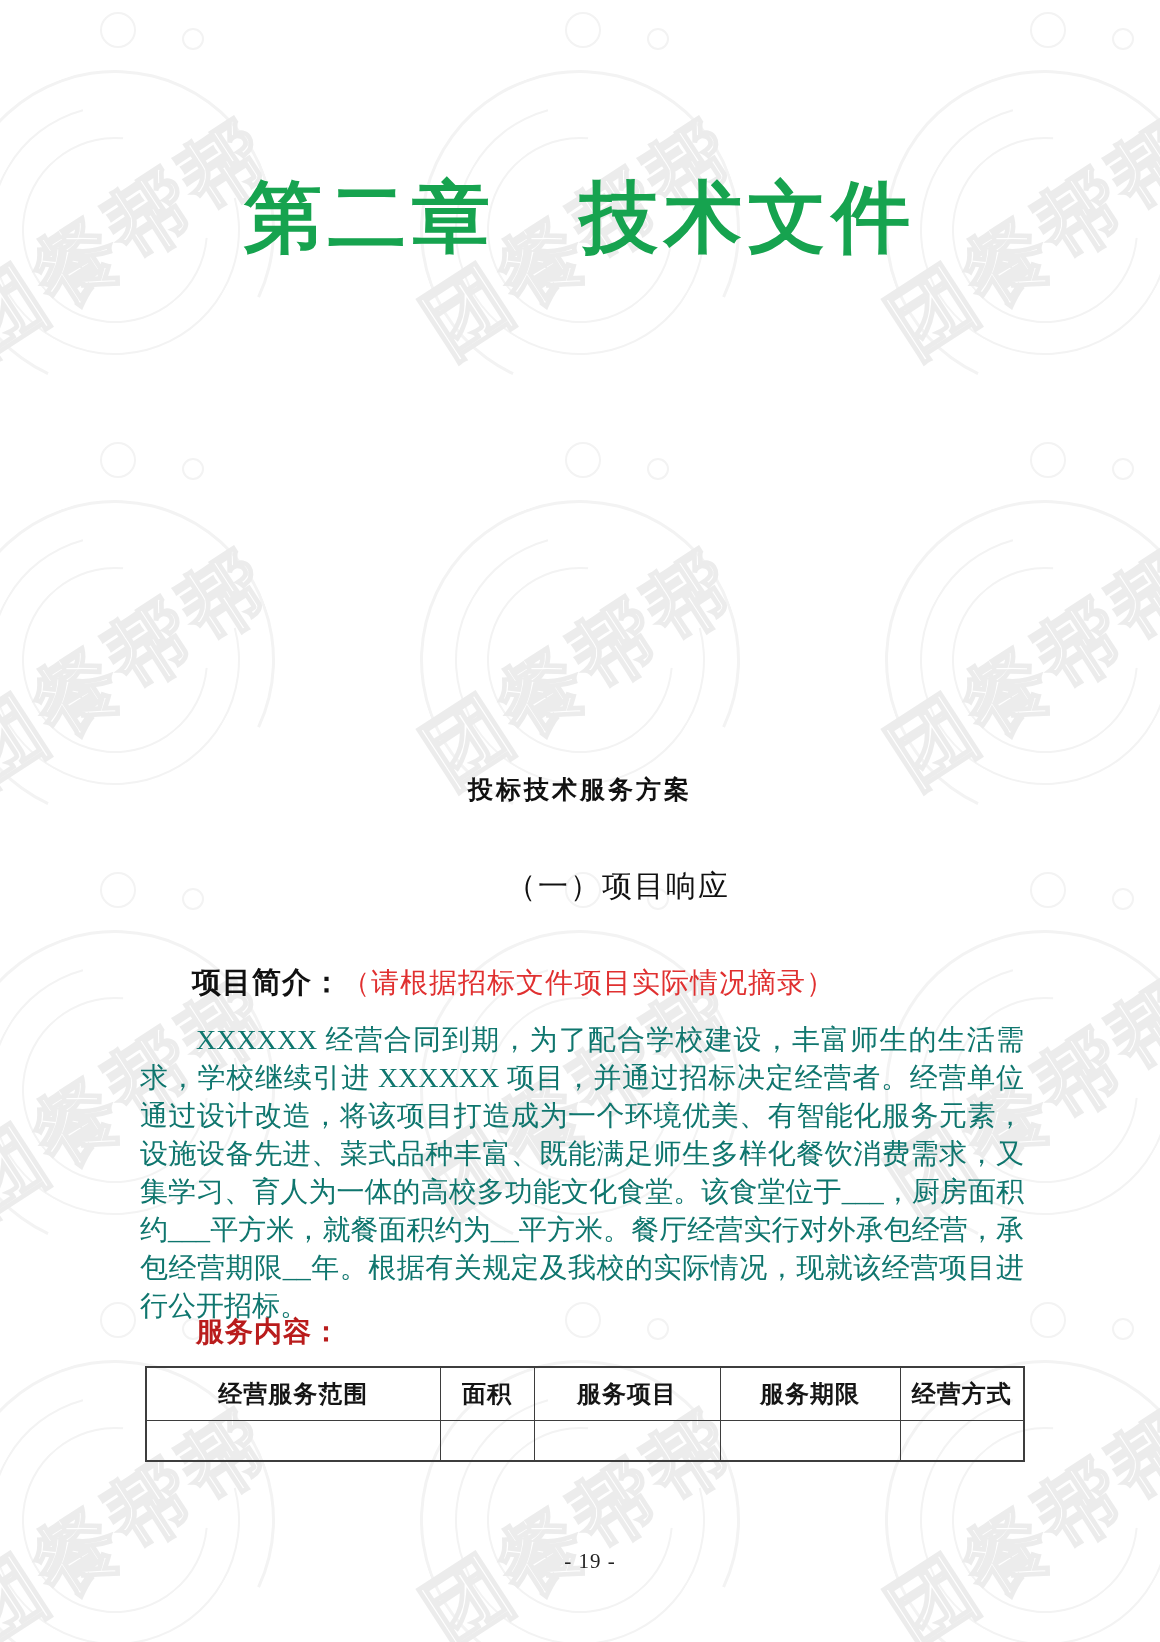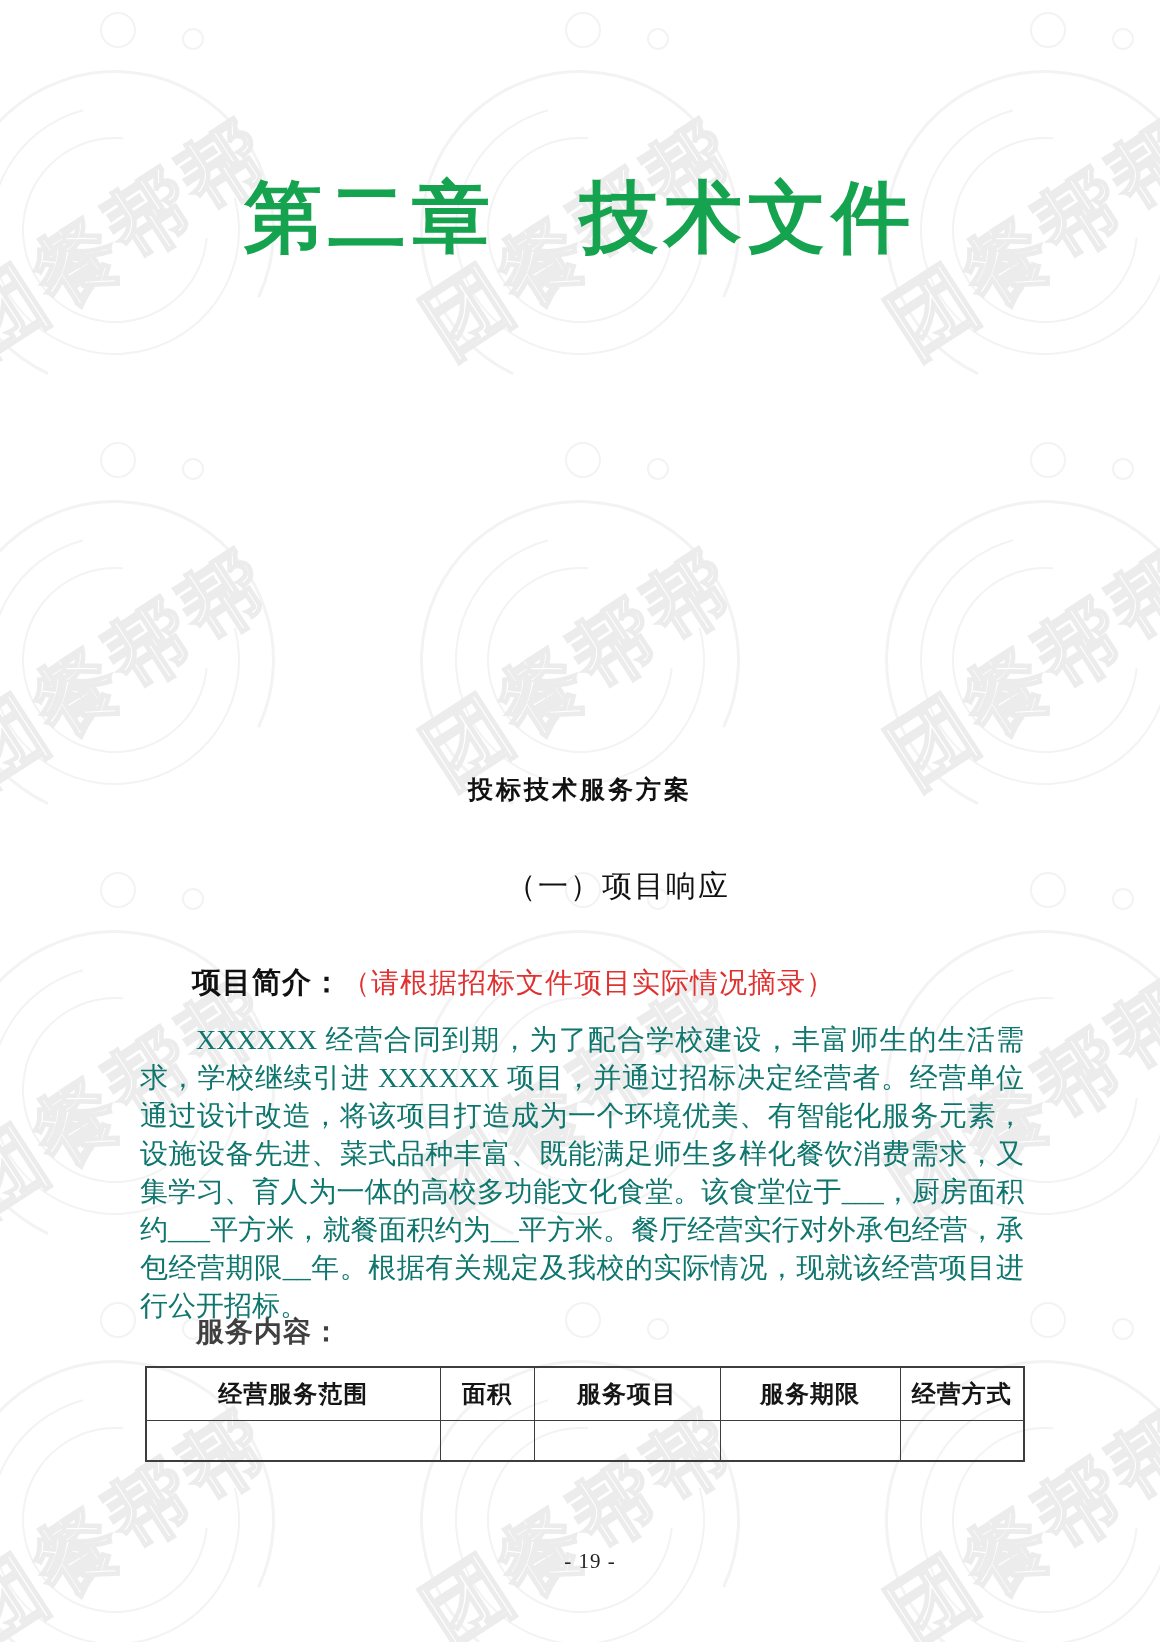--- a/index.html
+++ b/index.html
@@ -73,21 +73,21 @@
   }
   .body-paragraph{
     position:absolute;top:1021px;left:140px;width:884px;
     font-family:"Liberation Serif", serif;
     font-size:28px;line-height:38px;
     text-indent:2em;text-align:justify;color:#0f766e;
   }
   .service-label{
     position:absolute;top:1313px;left:196px;
     font-family:"Liberation Sans", sans-serif;
-    font-weight:bold;font-size:28px;color:#404040;letter-spacing:1px;
+    font-weight:bold;font-size:28px;color:#b91c1c;letter-spacing:1px;
   }
   .service-table{
     position:absolute;top:1366px;left:145px;width:878px;
     border-collapse:collapse;table-layout:fixed;
     border:2px solid var(--border);
     font-family:"Liberation Sans", sans-serif;
   }
   .service-table th,.service-table td{
     border:1px solid var(--border);
     text-align:center;vertical-align:middle;

